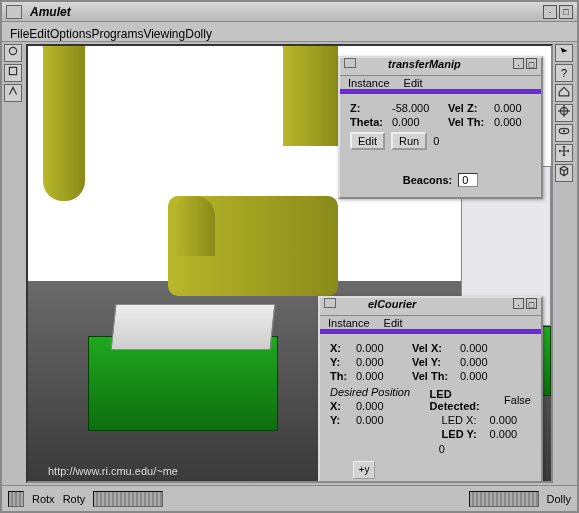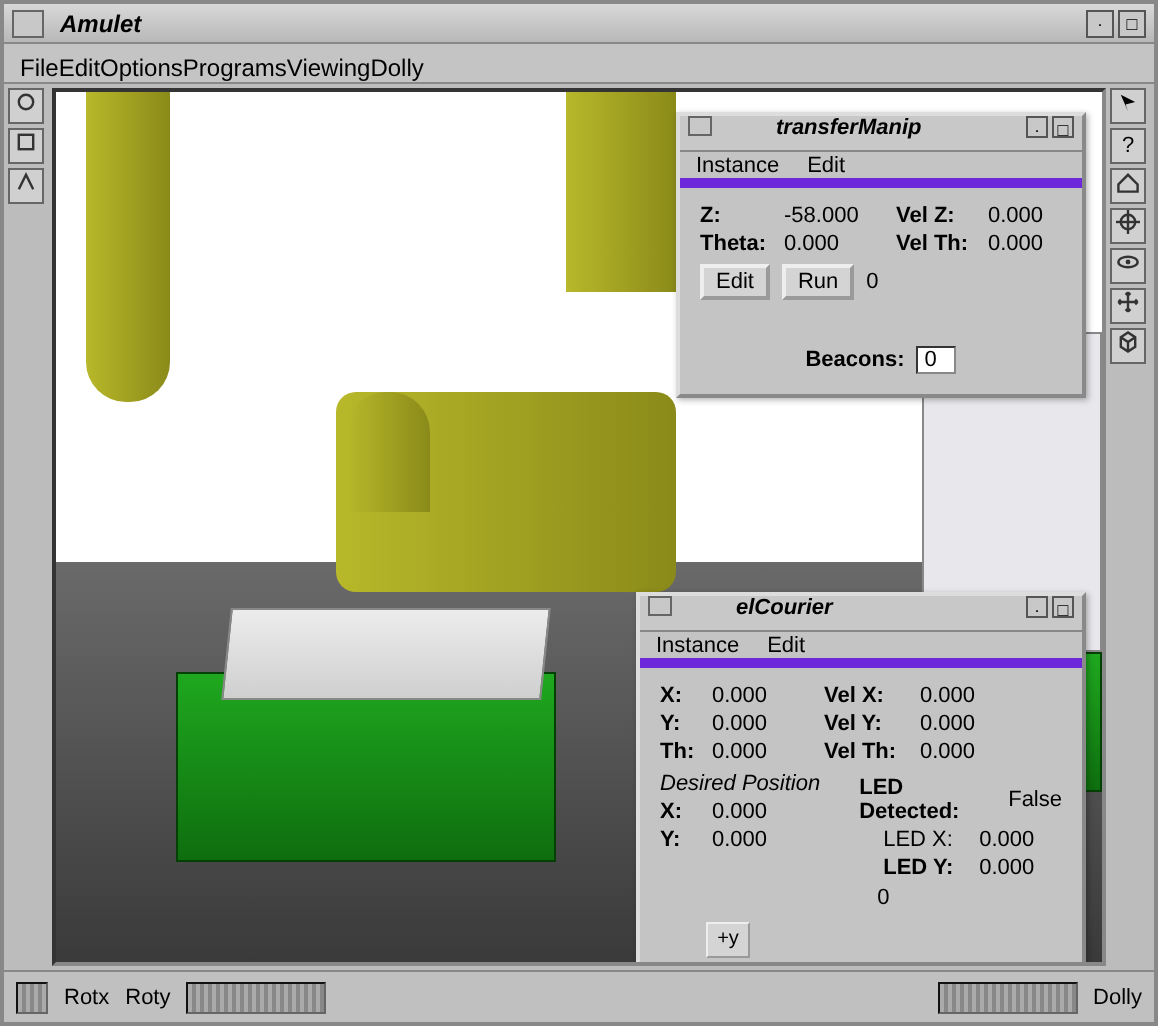--- a/index.html
+++ b/index.html
@@ -136,20 +136,21 @@
     <div class="scene">
       <div class="floor"></div>
       <div class="yellow-arm" style="left:15px; top:0; width:42px; height:155px; border-radius:0 0 20px 20px;"></div>
       <div class="yellow-arm" style="left:255px; top:0; width:55px; height:100px;"></div>
       <div class="yellow-arm" style="left:140px; top:150px; width:170px; height:100px; border-radius:10px;"></div>
       <div class="yellow-arm" style="left:145px; top:150px; width:42px; height:60px; border-radius:20px 20px 0 0;"></div>
       <div class="light-block" style="right:0; top:120px; width:90px; height:160px;"></div>
       <div class="green-block" style="left:60px; top:290px; width:190px; height:95px;"></div>
       <div class="light-block" style="left:85px; top:258px; width:160px; height:46px; background:linear-gradient(#ececec,#cfcfcf); transform:skewX(-6deg);"></div>
       <div class="green-block" style="right:0; top:280px; width:40px; height:70px;"></div>
+      <span class="watermark">http://www.ri.cmu.edu/~me</span>
     </div>
 
     <div class="inner-window" style="left:310px; top:10px; width:205px;">
       <div class="inner-title">
         <span class="sys-box" style="width:12px;height:10px"></span>
         <span class="title-text">transferManip</span>
         <div class="win-btns">
             <span class="win-btn" style="width:11px;height:11px">·</span>
             <span class="win-btn" style="width:11px;height:11px">□</span>
           </div>

